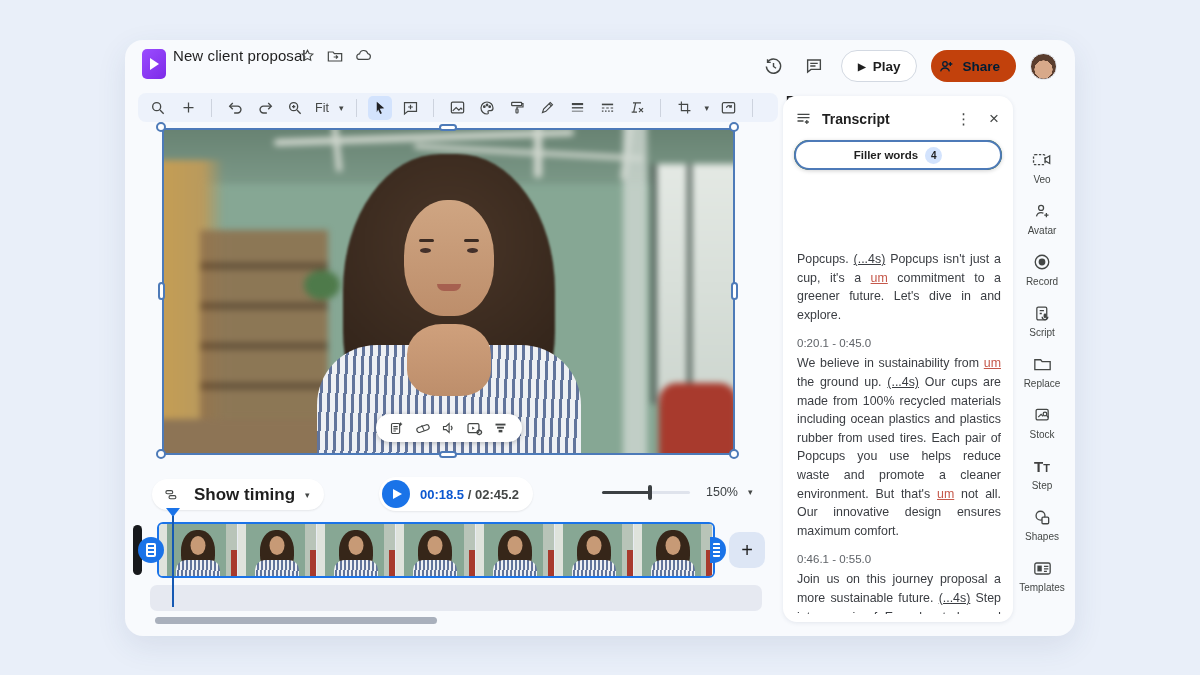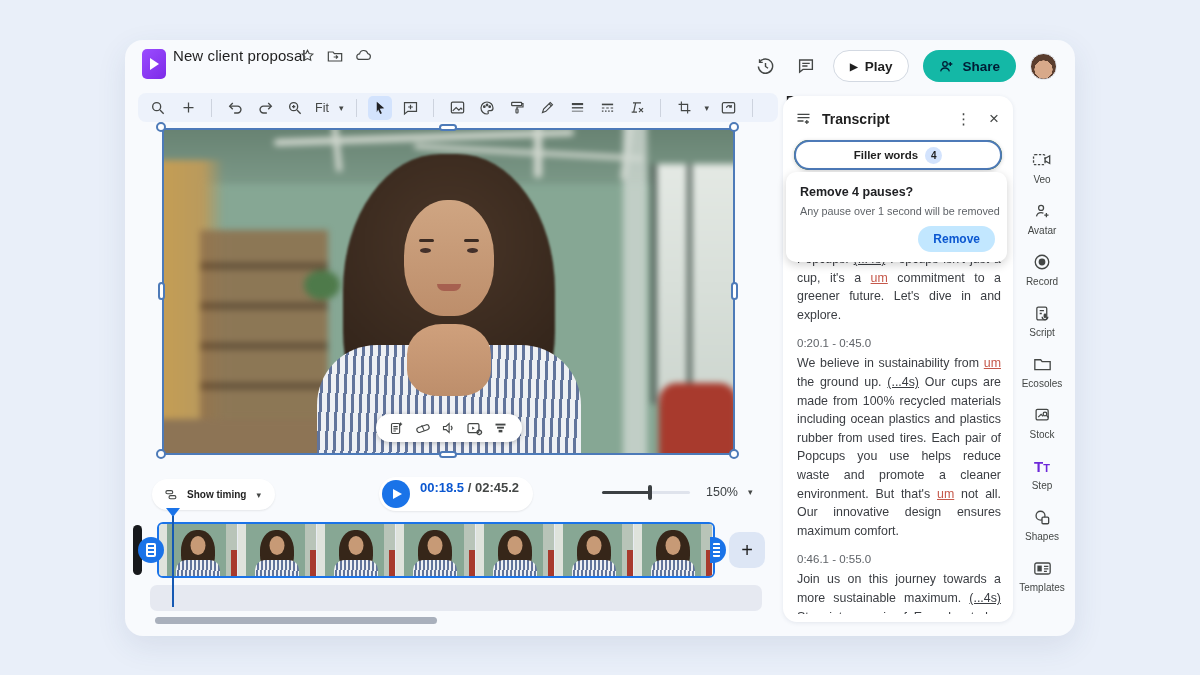--- a/index.html
+++ b/index.html
@@ -15,21 +15,21 @@
   .logo { left:17px; top:9px; width:24px; height:30px; background:#8a3ffc; background:linear-gradient(135deg,#9b4dff,#7d2ae8); border-radius:5px; }
   .logo::after { content:""; position:absolute; left:8px; top:9px; border-left:9px solid #fff; border-top:6px solid transparent; border-bottom:6px solid transparent; }
   .doc-title { left:48px; top:7px; font-size:15px; color:#1f1f1f; letter-spacing:.1px; }
   .title-icons { left:175px; top:8px; display:flex; gap:12px; align-items:center; color:#444746; }
   .menubar { left:46px; top:27px; display:flex; }
   .menubar span { font-size:13px; color:#1f1f1f; padding:3px 8px; border-radius:4px; cursor:default; }
   .hdr-right { right:18px; top:10px; display:flex; align-items:center; gap:14px; }
   .icon-btn { width:26px; height:26px; display:flex; align-items:center; justify-content:center; color:#444746; }
   .pill-btn { height:32px; border-radius:16px; display:flex; align-items:center; gap:7px; padding:0 16px; font-size:13.5px; font-weight:bold; }
   .play-btn { background:#fff; border:1px solid #d3d9e2; color:#1f1f1f; }
-  .share-btn { background:#14b8a6; color:#001d35; border:none; }
+  .share-btn { background:#c2410c; color:#001d35; border:none;padding-left:8px; }
   .avatar { width:27px; height:27px; border-radius:50%; background:radial-gradient(circle at 50% 62%, #d8a98a 0 45%, #5a3d2e 46%); border:1px solid #e3e7ee; }
 
   
   .toolbar { left:13px; top:53px; width:640px; height:29px; background:#edf2fb; border-radius:8px;
              display:flex; align-items:center; padding:0 8px; gap:6px; }
   .tb { width:24px; height:24px; border-radius:5px; display:flex; align-items:center; justify-content:center; color:#444746; flex:0 0 auto; }
   .tb.active { background:#d3e3fd; }
   .tb-sep { width:1px; height:18px; background:#cdd3de; margin:0 5px; flex:0 0 auto; }
   .tb-label { font-size:12.5px; color:#444746; padding:0 2px; }
   .caret { font-size:9px; color:#444746; padding:0 2px; }
@@ -68,22 +68,22 @@
   .sel { position:absolute; inset:0; border:2px solid #4d7ab8; pointer-events:none; }
   .h-c { position:absolute; width:10px; height:10px; border-radius:50%; background:#fff; border:2px solid #4d7ab8; }
   .h-p { position:absolute; background:#fff; border:2px solid #4d7ab8; border-radius:5px; }
 
   .v-tools { position:absolute; left:50%; transform:translateX(-50%); bottom:13px; height:28px; background:#fff;
              border-radius:16px; display:flex; align-items:center; gap:4px; padding:0 10px; box-shadow:0 1px 5px rgba(0,0,0,.25); }
   .v-tools .tb { width:22px; height:22px; }
 
   
   .show-timing { left:27px; top:439px; height:31px; background:#fff; border-radius:16px; display:flex; align-items:center; gap:8px; padding:0 12px; box-shadow:0 1px 2px rgba(0,0,0,.08); }
-  .show-timing span.lbl { font-size:10px; color:#1f1f1f; font-weight:bold; }
-  .time-pill { left:254px; top:437px; height:34px; background:#fff; border-radius:20px; display:flex; padding:3px 14px 3px 3px; gap:10px; box-shadow:0 1px 2px rgba(0,0,0,.08); }
+  .show-timing span.lbl { font-size:17px; color:#1f1f1f; font-weight:bold;margin-left:7px; }
+  .time-pill { left:254px; top:437px; height:34px; background:#fff; border-radius:20px; display:flex; align-items:center; padding:3px 14px 3px 3px; gap:10px; box-shadow:0 1px 2px rgba(0,0,0,.08); }
   .play-circle { width:28px; height:28px; border-radius:50%; background:#1a73e8; display:flex; align-items:center; justify-content:center; }
   .play-circle::after { content:""; border-left:9px solid #fff; border-top:5.5px solid transparent; border-bottom:5.5px solid transparent; margin-left:2px; }
   .time-txt { font-size:13px; font-weight:bold; }
   .cur { color:#0b57d0; } .tot { color:#444746; }
   .zoom-ctl { left:477px; top:445px; display:flex; align-items:center; gap:8px; }
   .z-track { width:88px; height:3px; background:#dfe3ec; border-radius:2px; position:relative; }
   .z-fill { position:absolute; left:0; top:0; height:3px; width:48px; background:#3c4043; border-radius:2px; }
   .z-handle { position:absolute; left:46px; top:-6px; width:4px; height:15px; background:#3c4043; border-radius:2px; }
   .z-label { font-size:12.5px; color:#3c4043; margin-left:8px; }
 
@@ -471,27 +471,22 @@
       <span class="tab">
         <span>Pauses</span>
         <span class="badge">4</span>
       </span>
     </div>
     <div class="t-body">
         <p class="tpara"><span>Popcups. </span><span class="pause">(...4s)</span><span> Popcups isn't just a cup, it's a </span><span class="filler">um</span><span> commitment to a greener future. Let's dive in and explore.</span></p>
         <div class="ts">0:20.1 - 0:45.0</div>
         <p class="tpara"><span>We believe in sustainability from </span><span class="filler">um</span><span> the ground up. </span><span class="pause">(...4s)</span><span> Our cups are made from 100% recycled materials including ocean plastics and plastics rubber from used tires. Each pair of Popcups you use helps reduce waste and promote a cleaner environment. But that's </span><span class="filler">um</span><span> not all. Our innovative design ensures maximum comfort.</span></p>
         <div class="ts">0:46.1 - 0:55.0</div>
-        <p class="tpara"><span>Join us on this journey towards a more sustainable maximum. </span><span class="pause">(...4s)</span><span> Step into a pair of Ecosoles today and make a positive impact with every</span></p>
-      </div>
-    <div class="popup">
-      <div class="p-title">Remove 4 pauses?</div>
-      <div class="p-sub">Any pause over 1 second will be removed</div>
-      <button class="remove-btn">Remove</button>
-    </div>
+        <p class="tpara"><span>Join us on this journey proposal a more sustainable future. </span><span class="pause">(...4s)</span><span> Step into a pair of Ecosoles today and make a positive impact with every</span></p>
+      </div>
   </div>
 
   <div class="abs rail">
     <div class="rail-item">
       <span class="r-ic">
           <svg class="ic" width="20" height="16" viewBox="0 0 26 20" fill="none" stroke="#444746" stroke-width="1.7" stroke-dasharray="3 2">
             <rect x="2" y="3" width="15" height="13" rx="2"></rect>
             <path d="M17 8l6-3.5v10L17 11z" stroke-dasharray="0"></path>
           </svg>
         </span>
@@ -526,36 +521,36 @@
           </svg>
         </span>
       <span class="r-lbl">Script</span>
     </div>
     <div class="rail-item">
       <span class="r-ic">
           <svg class="ic" width="19" height="15" viewBox="0 0 26 20" fill="none" stroke="#444746" stroke-width="1.8">
             <path d="M2.5 3.5h8l2 2.5h11v11h-21z"></path>
           </svg>
         </span>
-      <span class="r-lbl">Ecosoles</span>
+      <span class="r-lbl">Replace</span>
     </div>
     <div class="rail-item">
       <span class="r-ic">
           <svg class="ic" width="17" height="16" viewBox="0 0 24 22" fill="none" stroke="#444746" stroke-width="1.8">
             <rect x="3" y="3" width="17" height="15" rx="2"></rect>
             <path d="M6 14l4-4 3 3"></path>
             <circle cx="15.5" cy="9.5" r="2.6"></circle>
             <path d="M17.5 11.5l3 3"></path>
           </svg>
         </span>
       <span class="r-lbl">Stock</span>
     </div>
     <div class="rail-item">
       <span class="r-ic">
-          <span style="font-size:15px;font-weight:bold;color:#6d28d9">T<span style="font-size:11px">T</span></span>
+          <span style="font-size:15px;font-weight:bold;color:#404040">T<span style="font-size:11px">T</span></span>
         </span>
       <span class="r-lbl">Step</span>
     </div>
     <div class="rail-item">
       <span class="r-ic">
           <svg class="ic" width="18" height="17" viewBox="0 0 24 23" fill="none" stroke="#444746" stroke-width="1.8">
             <circle cx="10" cy="9" r="6"></circle>
             <rect x="12" y="11" width="9" height="9" rx="1.5" fill="#f8fafd"></rect>
           </svg>
         </span>

